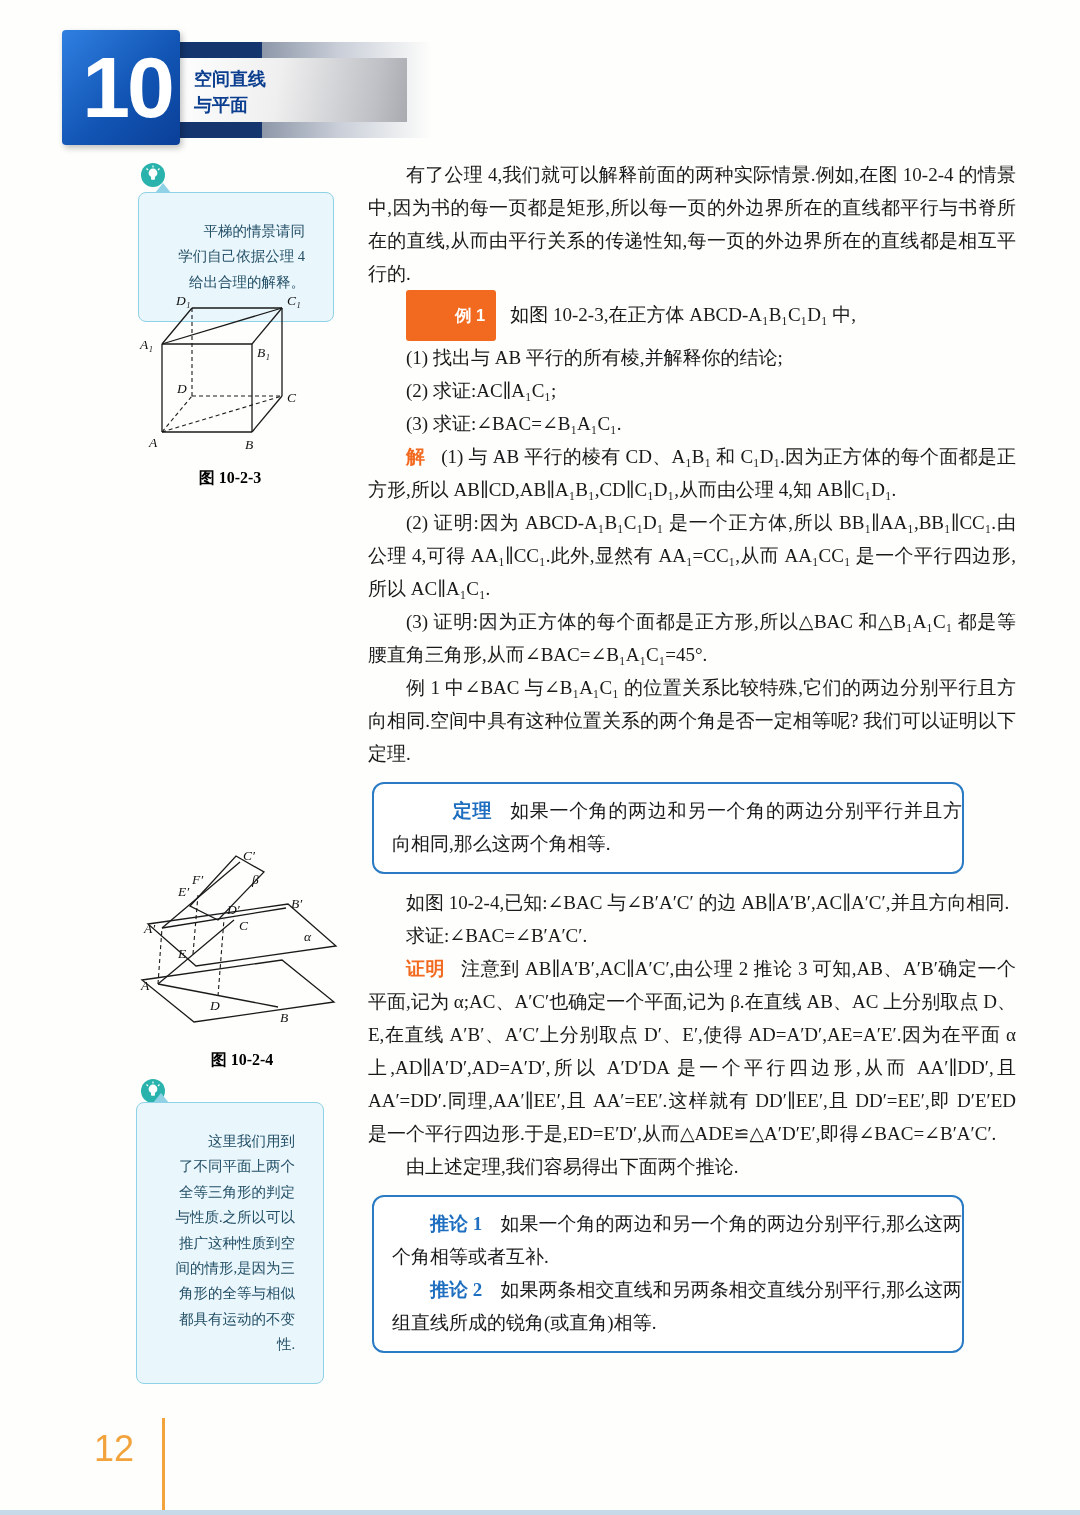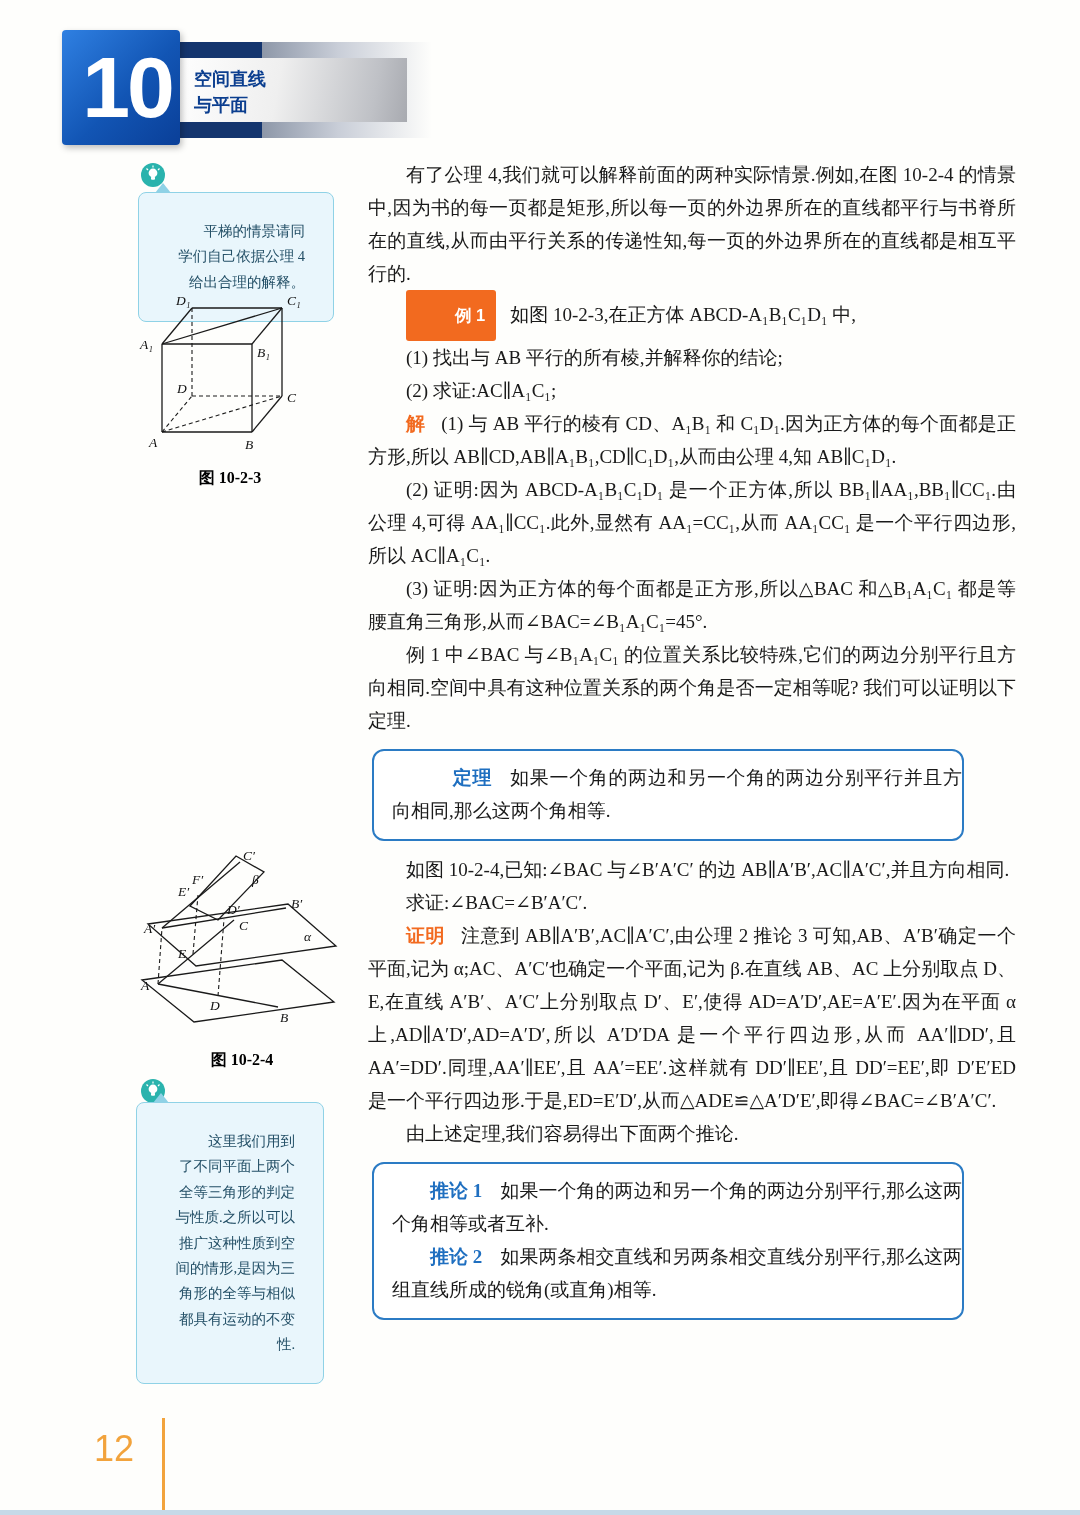--- a/index.html
+++ b/index.html
@@ -186,20 +186,21 @@
 </div>
 
 <main class="main-col">
   <p class="body indent">有了公理 4,我们就可以解释前面的两种实际情景.例如,在图 10-2-4 的情景中,因为书的每一页都是矩形,所以每一页的外边界所在的直线都平行与书脊所在的直线,从而由平行关系的传递性知,每一页的外边界所在的直线都是相互平行的.</p>
 
   <p class="body indent">
     <span class="badge">例 1</span><span>如图 10-2-3,在正方体 ABCD-A₁B₁C₁D₁ 中,</span>
   </p>
   <p class="body indent">(1) 找出与 AB 平行的所有棱,并解释你的结论;</p>
   <p class="body indent">(2) 求证:AC∥A₁C₁;</p>
+  <p class="body indent">(3) 求证:∠BAC=∠B₁A₁C₁.</p>
 
   <p class="body indent">
     <span class="lbl-orange">解</span><span>(1) 与 AB 平行的棱有 CD、A₁B₁ 和 C₁D₁.因为正方体的每个面都是正方形,所以 AB∥CD,AB∥A₁B₁,CD∥C₁D₁,从而由公理 4,知 AB∥C₁D₁.</span>
   </p>
   <p class="body indent">(2) 证明:因为 ABCD-A₁B₁C₁D₁ 是一个正方体,所以 BB₁∥AA₁,BB₁∥CC₁.由公理 4,可得 AA₁∥CC₁.此外,显然有 AA₁=CC₁,从而 AA₁CC₁ 是一个平行四边形,所以 AC∥A₁C₁.</p>
   <p class="body indent">(3) 证明:因为正方体的每个面都是正方形,所以△BAC 和△B₁A₁C₁ 都是等腰直角三角形,从而∠BAC=∠B₁A₁C₁=45°.</p>
 
   <p class="body indent">例 1 中∠BAC 与∠B₁A₁C₁ 的位置关系比较特殊,它们的两边分别平行且方向相同.空间中具有这种位置关系的两个角是否一定相等呢? 我们可以证明以下定理.</p>
 
   <div class="bluebox">

